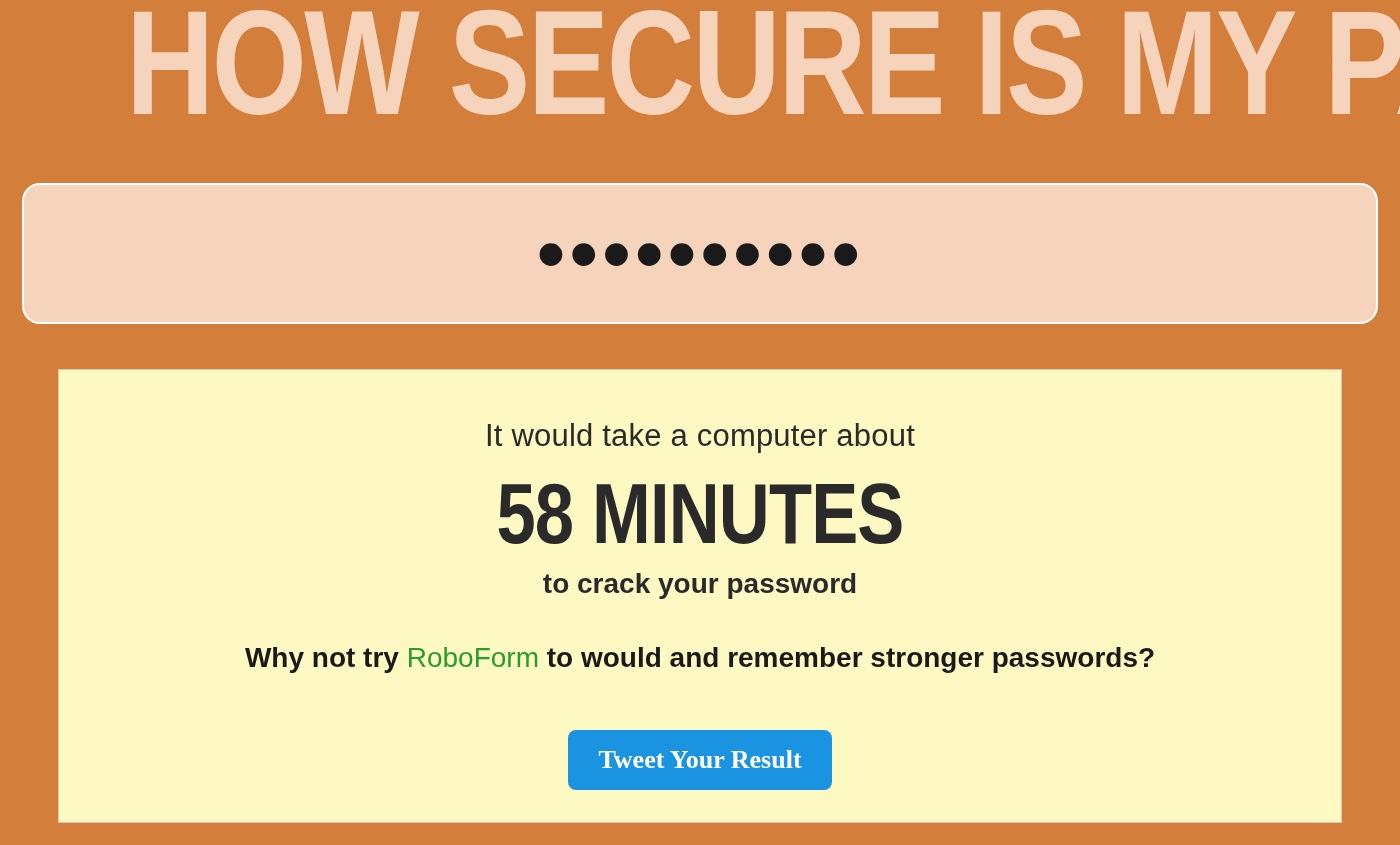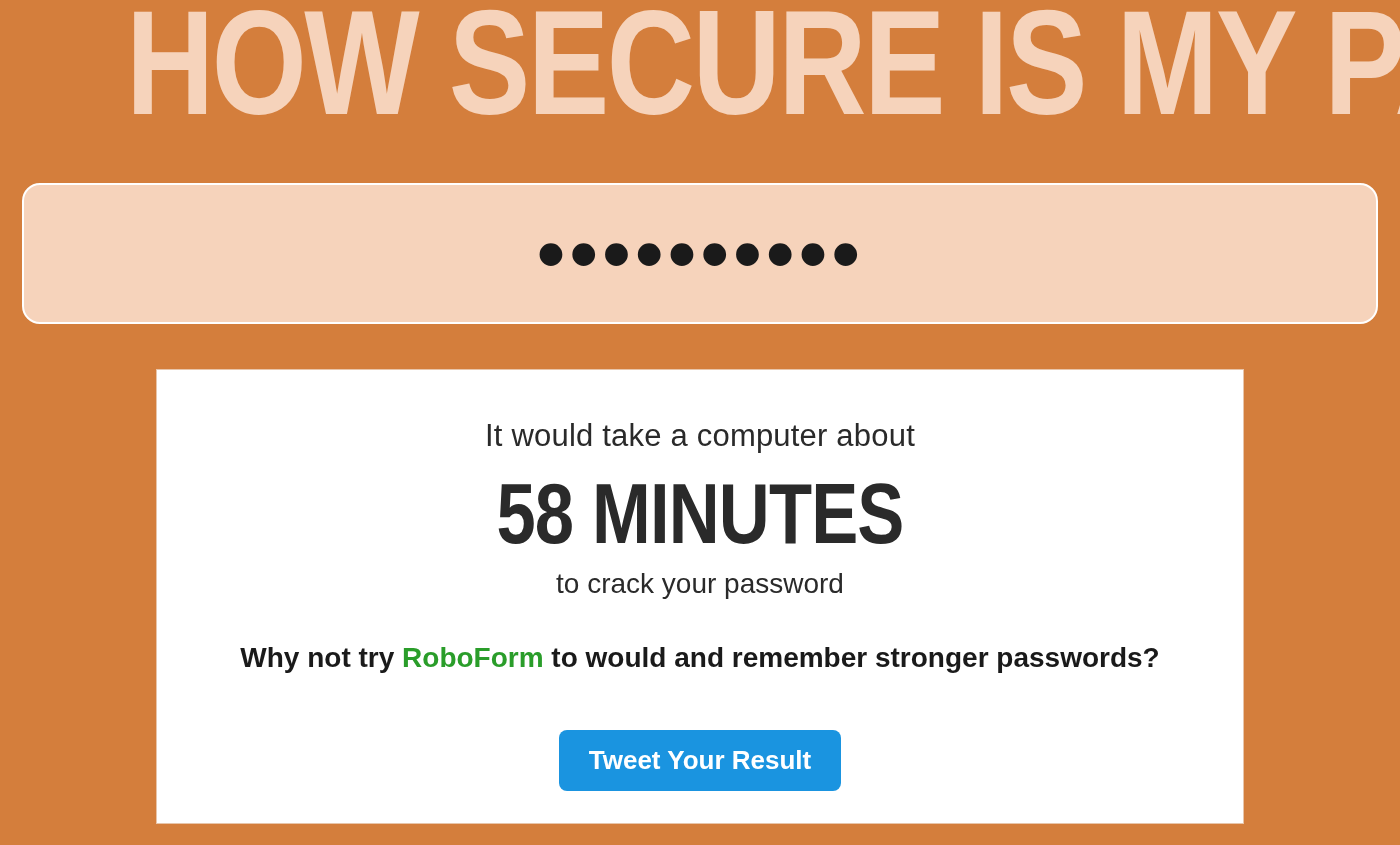--- a/index.html
+++ b/index.html
@@ -47,22 +47,22 @@
       text-align: center;
       color: #1a1a1a;
       letter-spacing: 0.04em;
       padding: 0 40px;
       outline: none;
       caret-color: #1a1a1a;
     }
 
     .result-card {
       margin: 45px auto 0 auto;
-      width: 1088px;
-      background: #ffffff;
+      width: 1284px;
+      background: #fef9c3;
       border: 1.5px solid #e8c5aa;
       padding: 48px 30px 32px 30px;
       text-align: center;
     }
 
     .result-lead {
       font-size: 31px;
       font-weight: 300;
       color: #2a2a2a;
       letter-spacing: 0.2px;
@@ -75,51 +75,51 @@
       color: #2a2a2a;
       margin-top: 16px;
       letter-spacing: -1px;
       line-height: 1;
       transform: scaleX(0.82);
       transform-origin: center;
     }
 
     .result-sub {
       font-size: 28px;
-      font-weight: 400;
+      font-weight: 700;
       color: #2a2a2a;
       margin-top: 12px;
     }
 
     .suggestion {
       font-size: 28px;
       font-weight: 700;
       color: #1a1a1a;
       margin-top: 42px;
     }
 
     .roboform-link {
       color: #2a9d2a;
-      font-weight: 700;
+      font-weight: 400;
       text-decoration: none;
       cursor: pointer;
     }
 
     .tweet-button {
       display: inline-block;
       margin-top: 56px;
       background: #1a94e0;
       color: #ffffff;
       font-size: 26px;
       font-weight: 700;
       border: none;
       border-radius: 8px;
       padding: 15px 30px;
       cursor: pointer;
-      font-family: Liberation Sans, sans-serif;
+      font-family: Liberation Serif, serif;
     }
   </style>
 </head>
 <body>
 
 <h1 class="page-title">HOW SECURE IS MY PASSWORD?</h1>
 
 <div class="password-container">
   <input type="password" class="password-input" autofocus="" value="xxxxxxxxxx" style="">
 </div>

